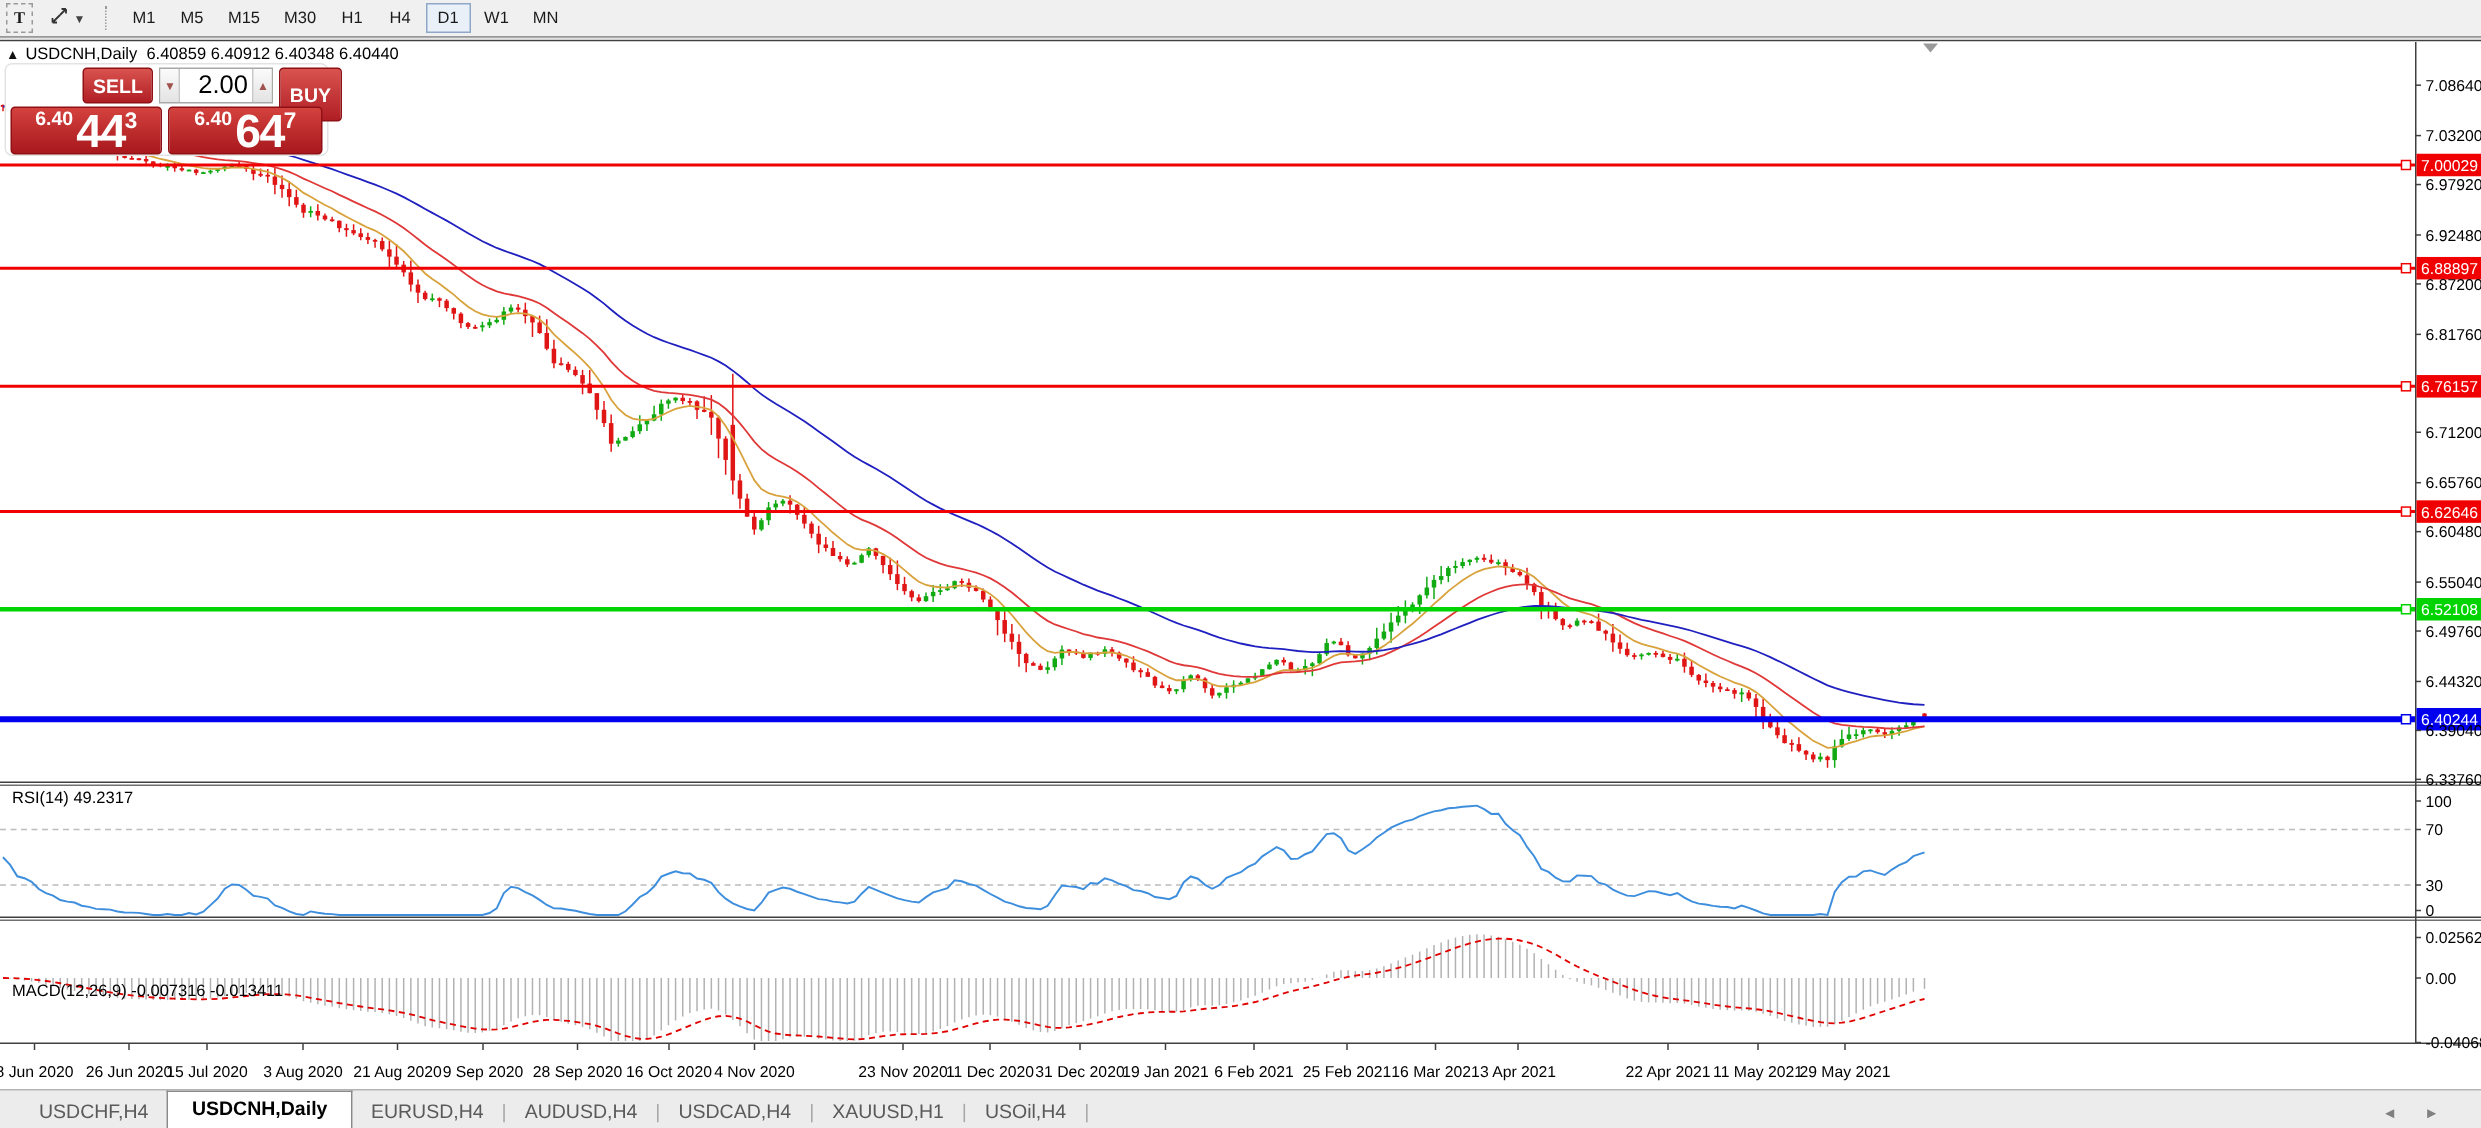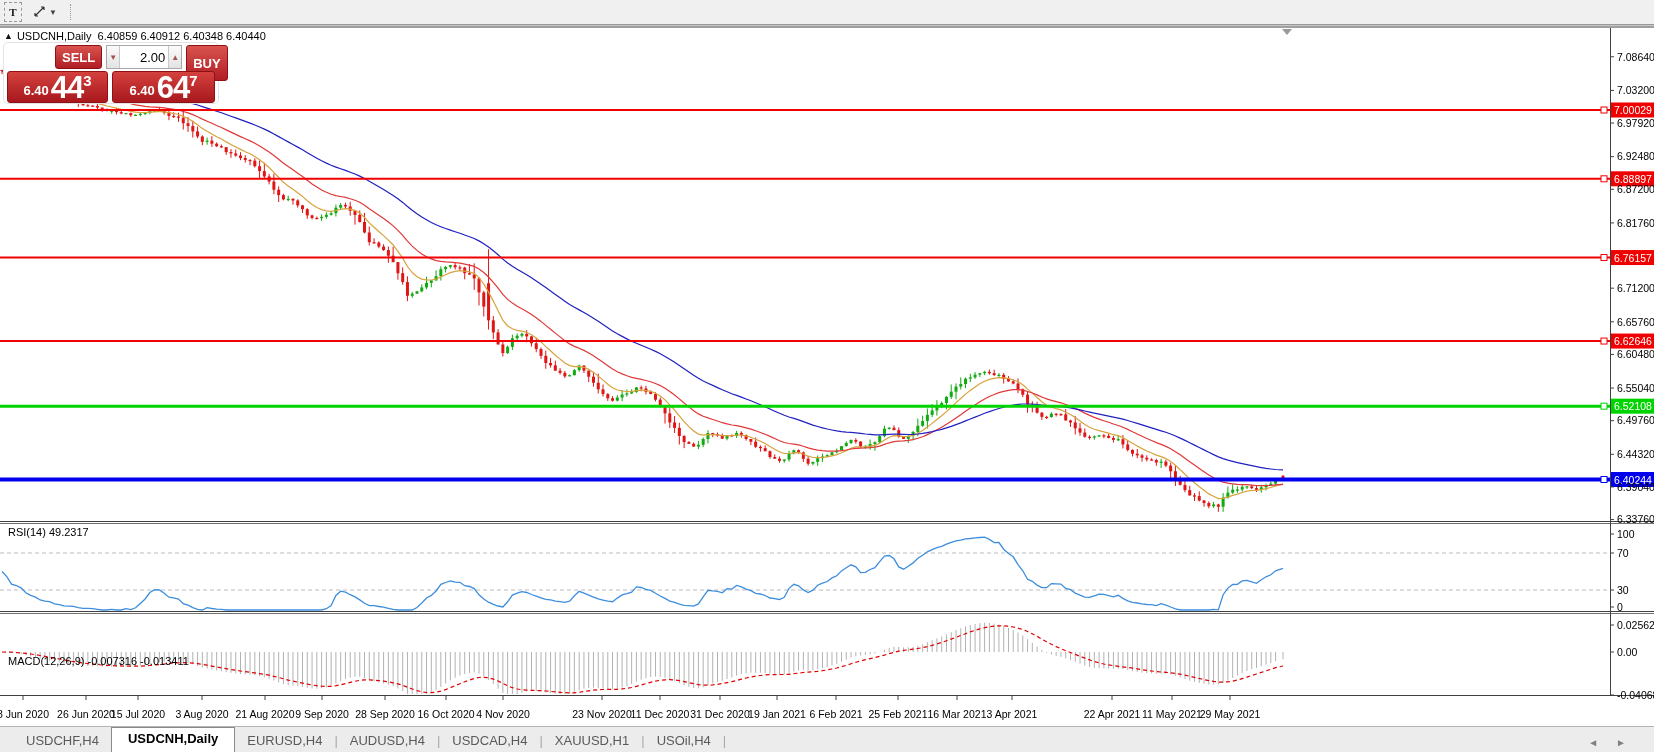--- a/index.html
+++ b/index.html
@@ -29,28 +29,28 @@
   .rbtn{background:linear-gradient(#d9534f,#b01e24);border:1px solid #8f1115;border-radius:3px;
         color:#fff;font-size:13px;font-weight:bold;font-family:"Liberation Sans",sans-serif;
         display:flex;align-items:center;justify-content:center;cursor:default;margin-left:48px;}
   #sell-btn{width:76px;height:24px;}
   #buy-btn{width:50px;height:36px;margin-left:4px;}
   #vol{width:74px;height:22px;margin-left:4px;display:flex;border:1px solid #a8a8a8;background:#fff;}
   .volbtn{width:15px;background:linear-gradient(#fbfbfb,#e3e3e3);border:none;color:#a0524e;
           font-size:8px;padding:0;cursor:default;}
   #vol-dn{border-right:1px solid #c8c8c8;}
   #vol-up{border-left:1px solid #c8c8c8;}
-  #vol-input{width:42px;border:none;outline:none;text-align:right;font-size:13px;
+  #vol-input{width:42px;border:none;outline:none;text-align:right;font-size:17px;
              font-family:"Liberation Sans",sans-serif;color:#000;padding:0 3px;}
   .qp-row2{position:absolute;left:3px;top:28px;width:208px;height:30px;display:flex;}
   .px-box{background:linear-gradient(#d4423e,#a8181d);border:1px solid #8f1115;border-radius:3px;
           color:#fff;display:flex;align-items:flex-end;justify-content:center;padding-bottom:1px;}
   #sell-px{width:100px;height:29px;}
   #buy-px{width:102px;height:29px;margin-left:4px;}
-  .px-small{font-size:13px;font-weight:bold;margin-bottom:3px;}
+  .px-small{font-size:13px;font-weight:bold;margin-bottom:15px;}
   .px-big{font-size:31px;font-weight:bold;line-height:27px;margin-left:2px;letter-spacing:-1px;}
   .px-sup{font-size:15px;font-weight:bold;align-self:flex-start;margin-top:0px;}
   
   #tabbar{position:absolute;left:0;top:726px;width:1654px;height:26px;background:#ececec;
           border-top:1px solid #b4b4b4;display:flex;align-items:flex-end;z-index:5;
           font-size:13px;color:#5a5a5a;}
   .tab{padding:3px 12px 5px 12px;cursor:default;white-space:nowrap;}
   .tab.active{background:#ffffff;border:1px solid #8a8a8a;border-bottom:none;color:#000;
               font-weight:bold;padding:3px 16px 7px 16px;margin-top:-2px;}
   .tabsep{color:#a8a8a8;padding-bottom:5px;}
@@ -66,20 +66,31 @@
     <div class="tbtn" id="obj-tool">
       <span>
         <svg width="13" height="13" viewBox="0 0 13 13">
           <path d="M2 11 L7 6 M2 11 l0 -3 M2 11 l3 0" stroke="#333" stroke-width="1.2" fill="none"></path>
           <path d="M11 2 L7 6 M11 2 l0 3 M11 2 l-3 0" stroke="#333" stroke-width="1.2" fill="none"></path>
         </svg>
       </span>
       <span class="caret">▼</span>
     </div>
     <div class="grip"></div>
+    <div id="tf-buttons" style="display:flex">
+        <div class="tbtn">M1</div>
+        <div class="tbtn">M5</div>
+        <div class="tbtn">M15</div>
+        <div class="tbtn">M30</div>
+        <div class="tbtn">H1</div>
+        <div class="tbtn">H4</div>
+        <div class="tbtn active">D1</div>
+        <div class="tbtn">W1</div>
+        <div class="tbtn">MN</div>
+      </div>
   </div>
 
   <svg id="chartsvg" width="1654" height="726">
       <defs>
         <clipPath id="mainClip">
           <rect x="0" y="28" width="1610" height="493"></rect>
         </clipPath>
         <clipPath id="rsiClip">
           <rect x="0" y="524" width="1610" height="87"></rect>
         </clipPath>

